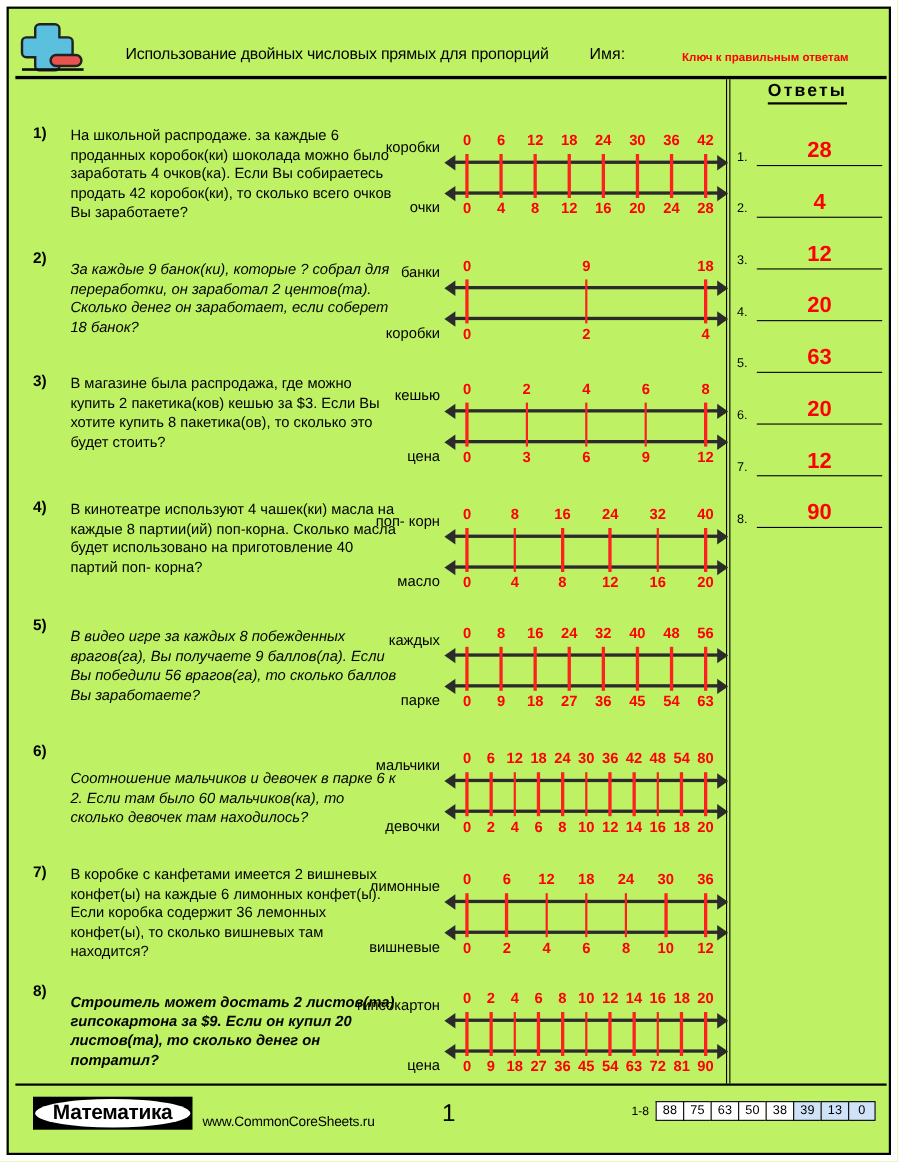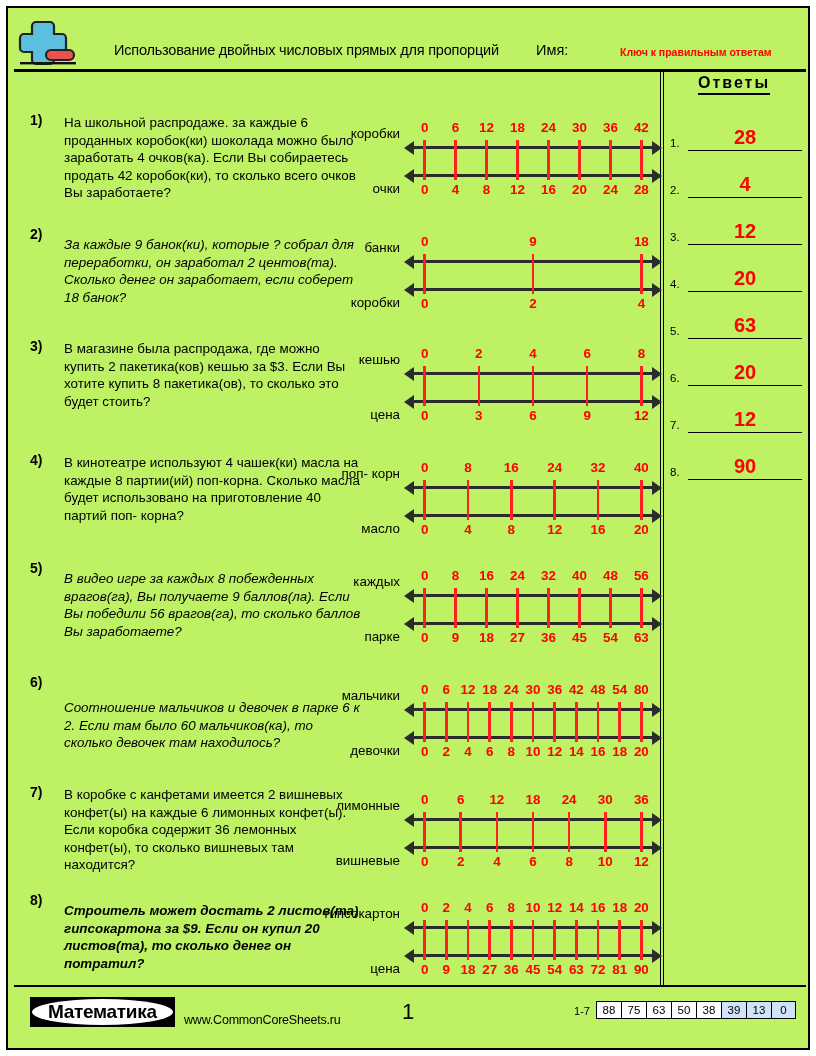--- a/index.html
+++ b/index.html
@@ -552,21 +552,21 @@
     </div>
 
   <div class="rule-bot"></div>
   <div class="footer">
     <div class="mathlogo">
       <div class="oval">Математика</div>
     </div>
     <div class="site">www.CommonCoreSheets.ru</div>
     <div class="pagenum">1</div>
     <div class="scale" id="scale-root">
-        <span class="scale-range">1-7</span>
+        <span class="scale-range">1-8</span>
         <span class="scale-cell">88</span>
         <span class="scale-cell">75</span>
         <span class="scale-cell">63</span>
         <span class="scale-cell">50</span>
         <span class="scale-cell">38</span>
         <span class="scale-cell hl">39</span>
         <span class="scale-cell hl">13</span>
         <span class="scale-cell hl">0</span>
       </div>
   </div>

